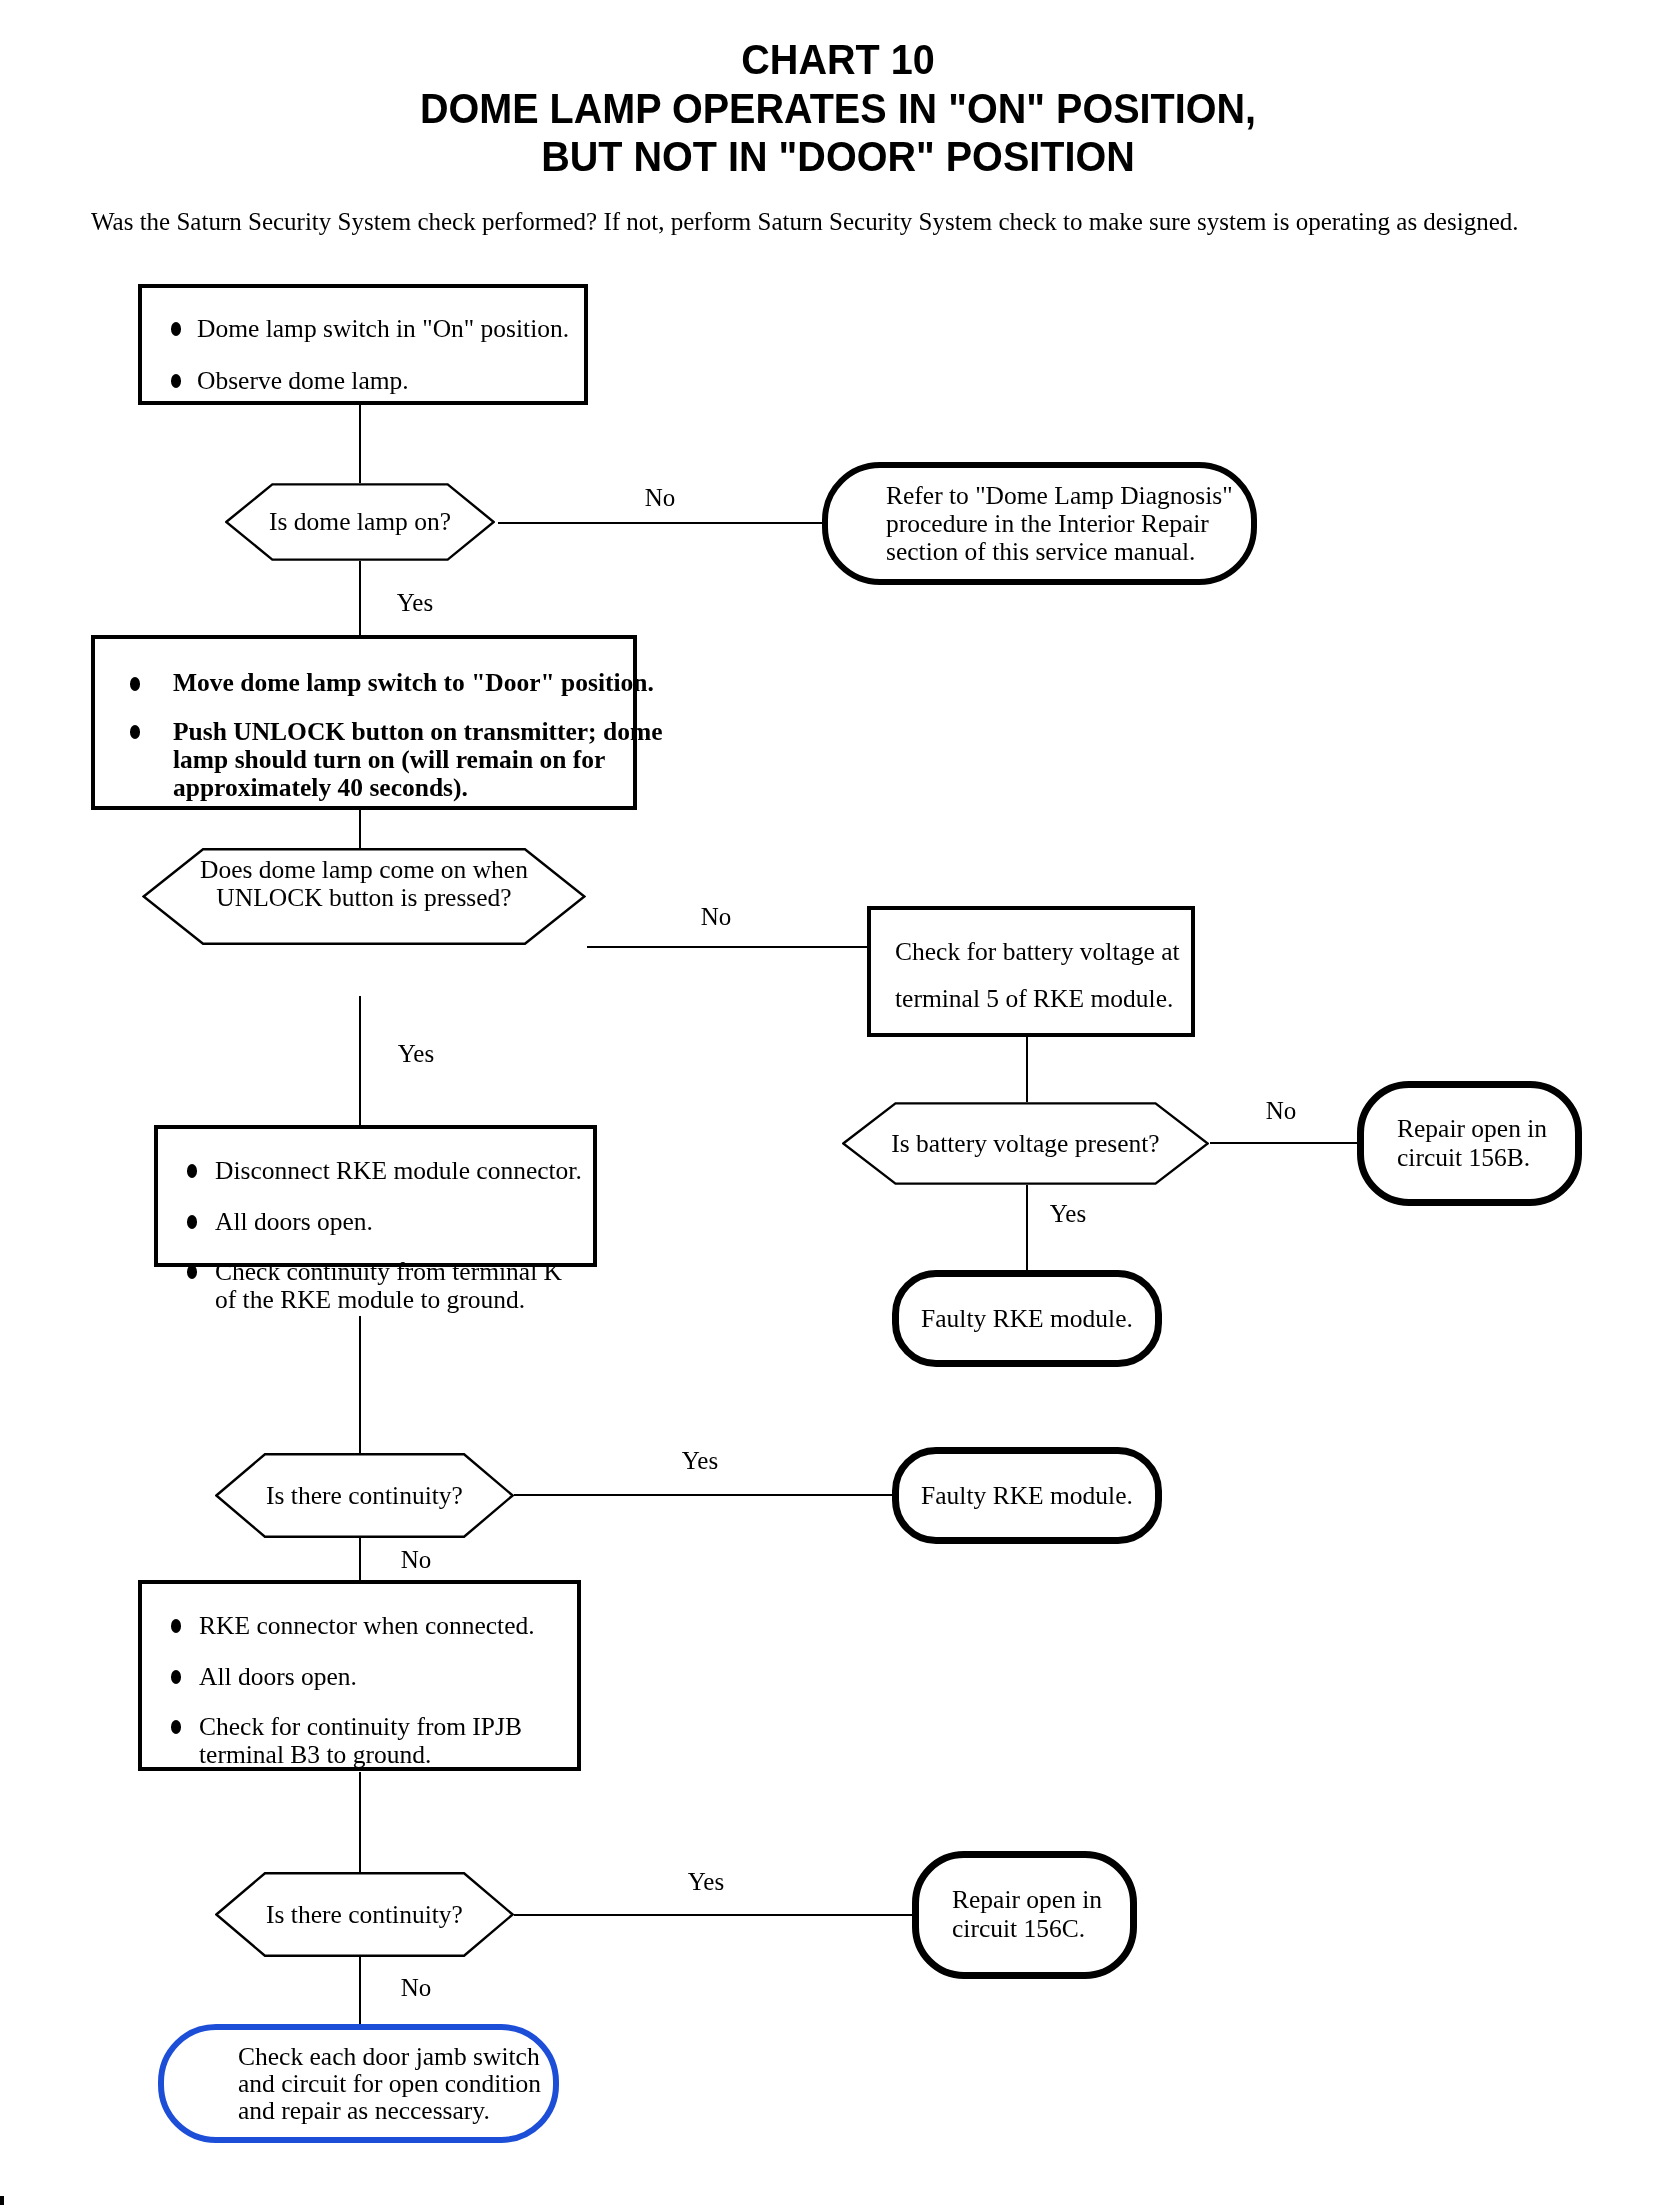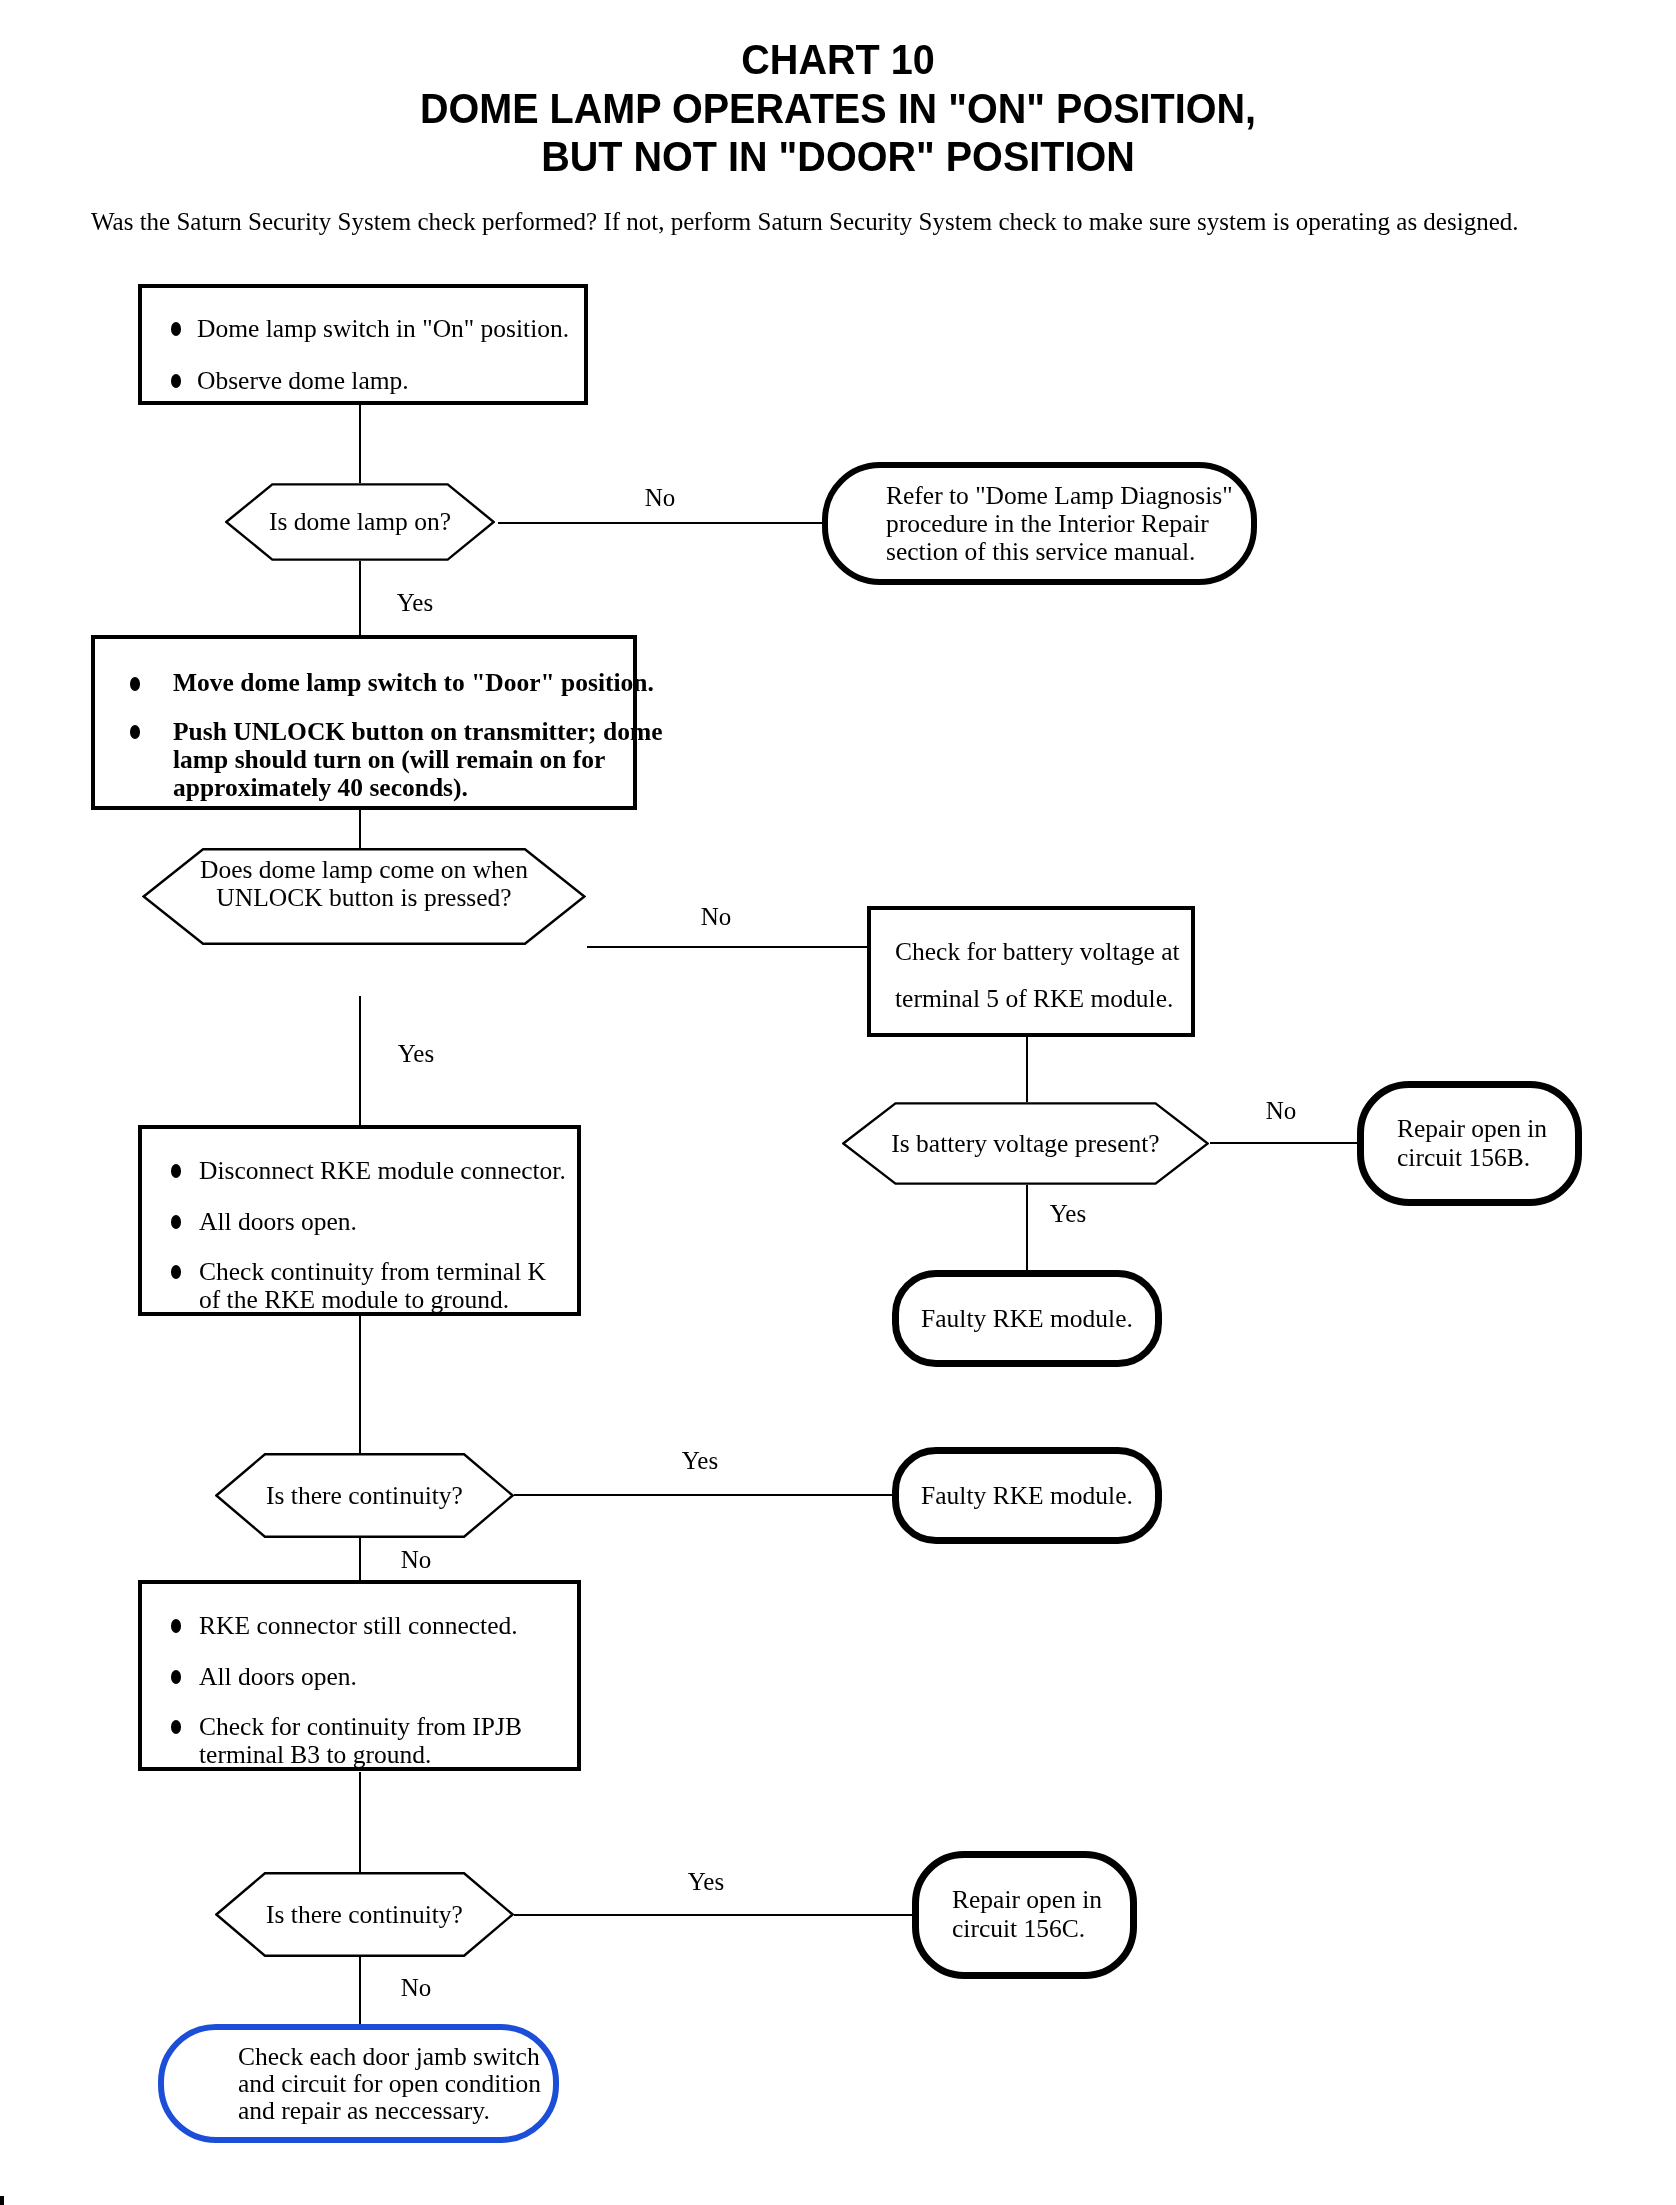--- a/index.html
+++ b/index.html
@@ -114,21 +114,21 @@
     <div>circuit 156B.</div>
   </div>
 
   <div class="lbl" style="left:1068px;top:1214px;">Yes</div>
   <div class="vline" style="left:1026px;top:1185px;height:86px;"></div>
 
   <div class="stadium" style="left:892px;top:1270px;width:270px;height:97px;border:7.3px solid #000;border-radius:44px;align-items:center;">
     <div>Faulty RKE module.</div>
   </div>
 
-  <div class="pbox" style="left:138px;top:1125px;width:443px;height:191px;">
+  <div class="pbox" style="left:154px;top:1125px;width:443px;height:142px;">
     <span class="bullet" style="left:29px;top:35px;"></span>
     <div class="bline" style="left:57px;top:27px;">Disconnect RKE module connector.</div>
     <span class="bullet" style="left:29px;top:86px;"></span>
     <div class="bline" style="left:57px;top:78px;">All doors open.</div>
     <span class="bullet" style="left:29px;top:136px;"></span>
     <div class="bline" style="left:57px;top:128px;">Check continuity from terminal K</div>
     <div class="bline" style="left:57px;top:156px;">of the RKE module to ground.</div>
   </div>
 
   <div class="hexwrap" style="left:215px;top:1453px;width:299px;height:85px;">
@@ -142,21 +142,21 @@
   <div class="hline" style="left:514px;top:1494px;width:378px;"></div>
   <div class="lbl" style="left:700px;top:1461px;">Yes</div>
   <div class="lbl" style="left:416px;top:1560px;">No</div>
 
   <div class="stadium" style="left:892px;top:1447px;width:270px;height:97px;border:7.3px solid #000;border-radius:44px;align-items:center;">
     <div>Faulty RKE module.</div>
   </div>
 
   <div class="pbox" style="left:138px;top:1580px;width:443px;height:191px;">
     <span class="bullet" style="left:29px;top:35px;"></span>
-    <div class="bline" style="left:57px;top:27px;">RKE connector still connected.</div>
+    <div class="bline" style="left:57px;top:27px;">RKE connector when connected.</div>
     <span class="bullet" style="left:29px;top:86px;"></span>
     <div class="bline" style="left:57px;top:78px;">All doors open.</div>
     <span class="bullet" style="left:29px;top:136px;"></span>
     <div class="bline" style="left:57px;top:128px;">Check for continuity from IPJB</div>
     <div class="bline" style="left:57px;top:156px;">terminal B3 to ground.</div>
   </div>
 
   <div class="hexwrap" style="left:215px;top:1872px;width:299px;height:85px;">
     <svg width="299" height="85" viewBox="0 0 492 140">
       <polygon points="2,70 82,2 410,2 490,70 410,138 82,138" fill="#ffffff" stroke="#000000" stroke-width="4"></polygon>

